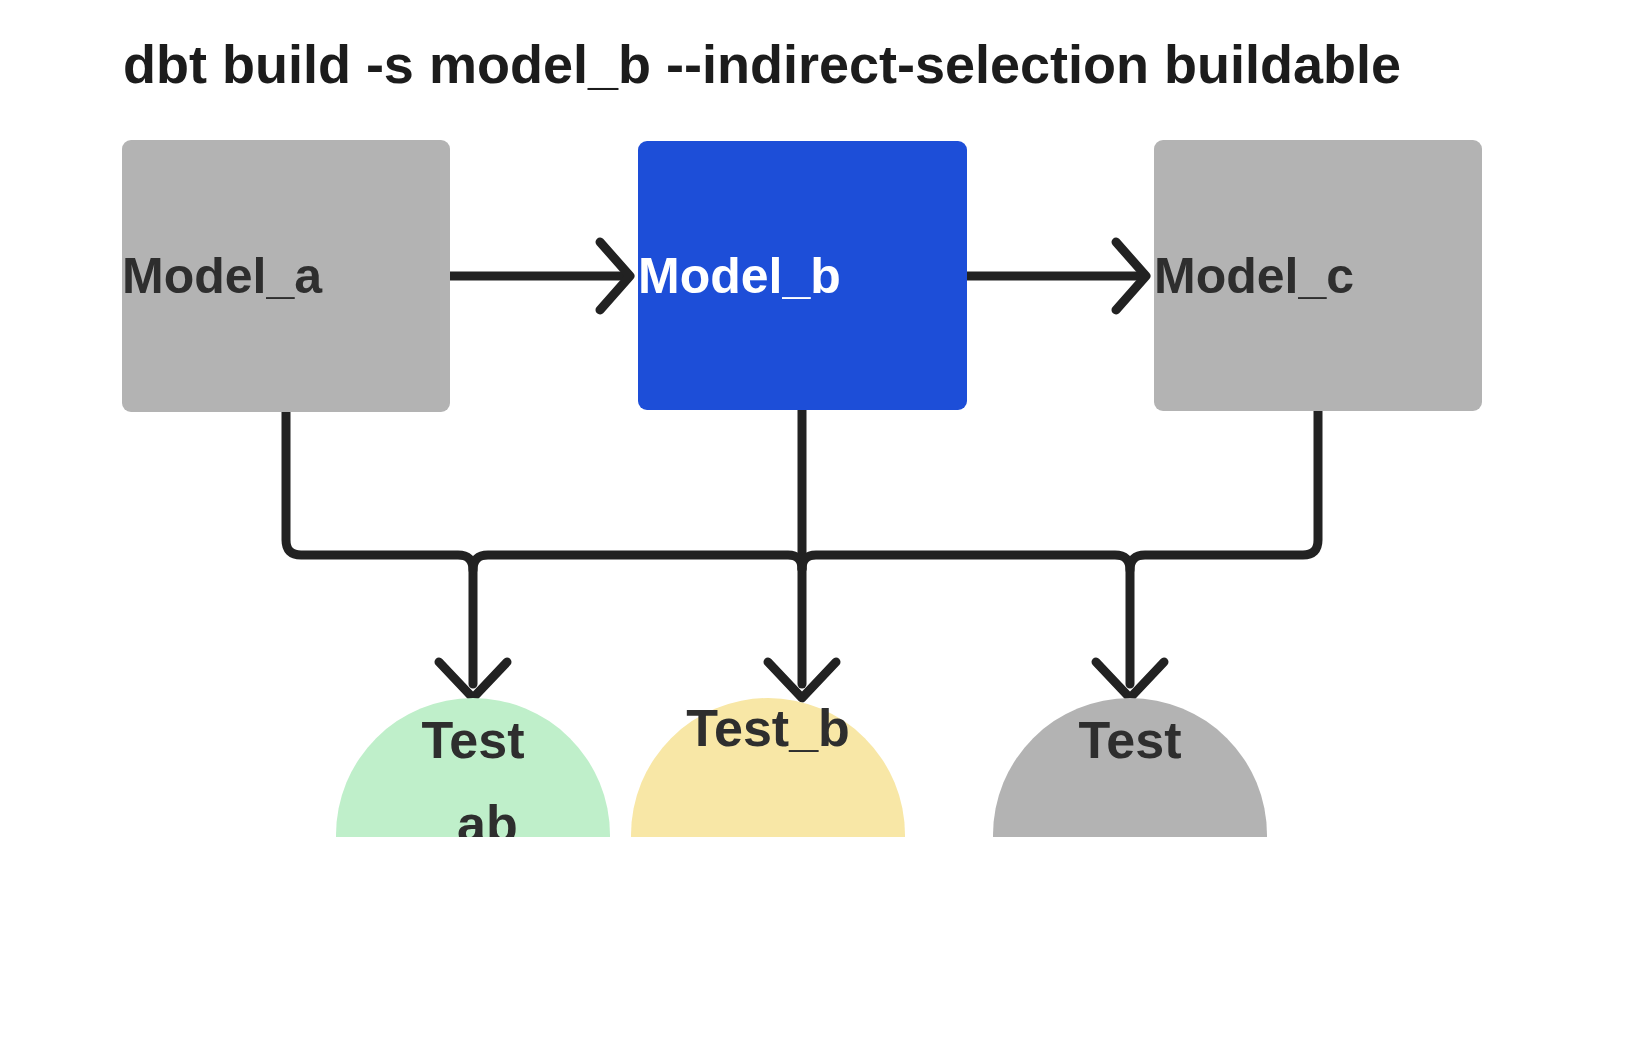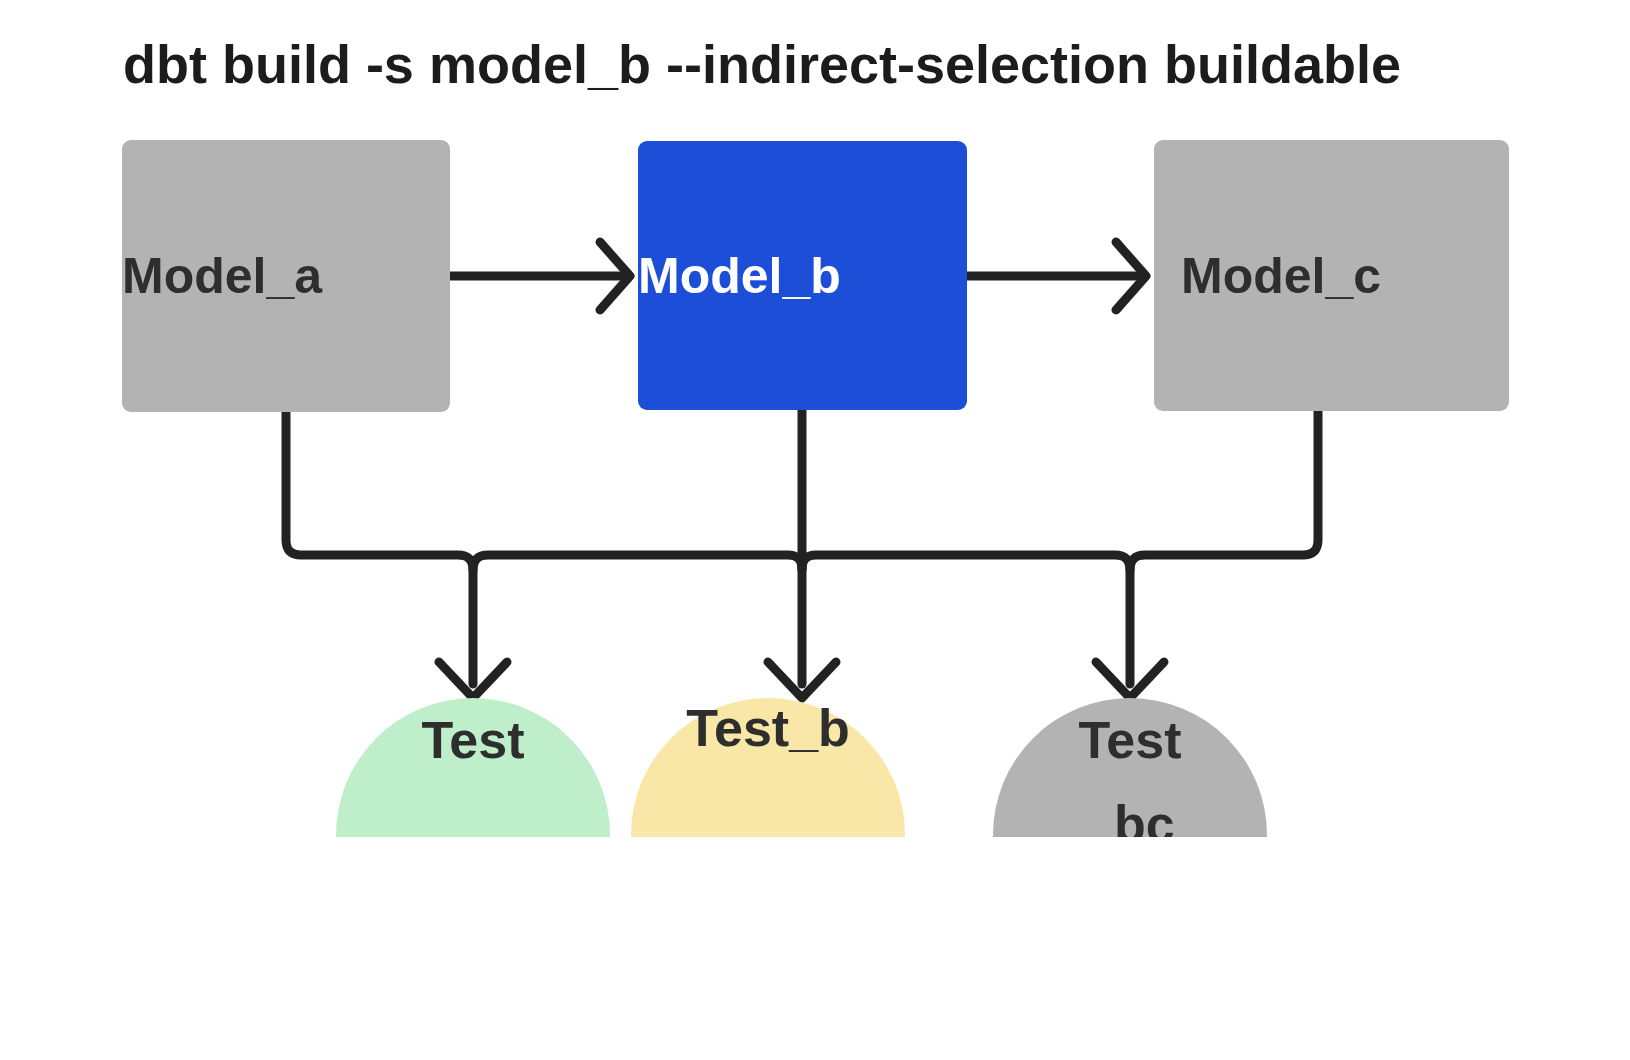--- a/index.html
+++ b/index.html
@@ -39,21 +39,21 @@
     align-items: center;
     z-index: 2;
   }
   .model {
     border-radius: 9px;
     font-size: 50px;
     font-weight: 600;
   }
   .model-a { left: 122px; top: 140px; width: 328px; height: 272px; }
   .model-b { left: 638px; top: 141px; width: 329px; height: 269px; }
-  .model-c { left: 1154px; top: 140px; width: 328px; height: 271px; padding-left: 27px; }
+  .model-c { left: 1154px; top: 140px; width: 328px; height: 271px; }
   .test {
     border-radius: 50%;
     width: 274px;
     height: 274px;
     flex-direction: column;
     font-size: 52px;
     font-weight: 600;
     line-height: 84px;
     text-align: center;
   }
@@ -104,29 +104,29 @@
     <span>Model_b</span>
   </div>
 
   <div class="node model model-c" style="background-color: rgb(179, 179, 179); color: rgb(46, 46, 46);">
     <span>Model_c</span>
   </div>
 
   <div class="node test test-ab" style="background-color: rgb(191, 239, 202); color: rgb(46, 46, 46);">
     <div class="test-lines">
       <span>Test</span>
+      <span>_ab</span>
     </div>
   </div>
 
   <div class="node test test-b" style="background-color: rgb(248, 231, 166); color: rgb(46, 46, 46);">
     <div class="test-lines">
       <span>Test_b</span>
     </div>
   </div>
 
   <div class="node test test-bc" style="background-color: rgb(179, 179, 179); color: rgb(46, 46, 46);">
     <div class="test-lines">
       <span>Test</span>
-      <span>_bc</span>
     </div>
   </div>
 
 </div>
 
 </body></html>

